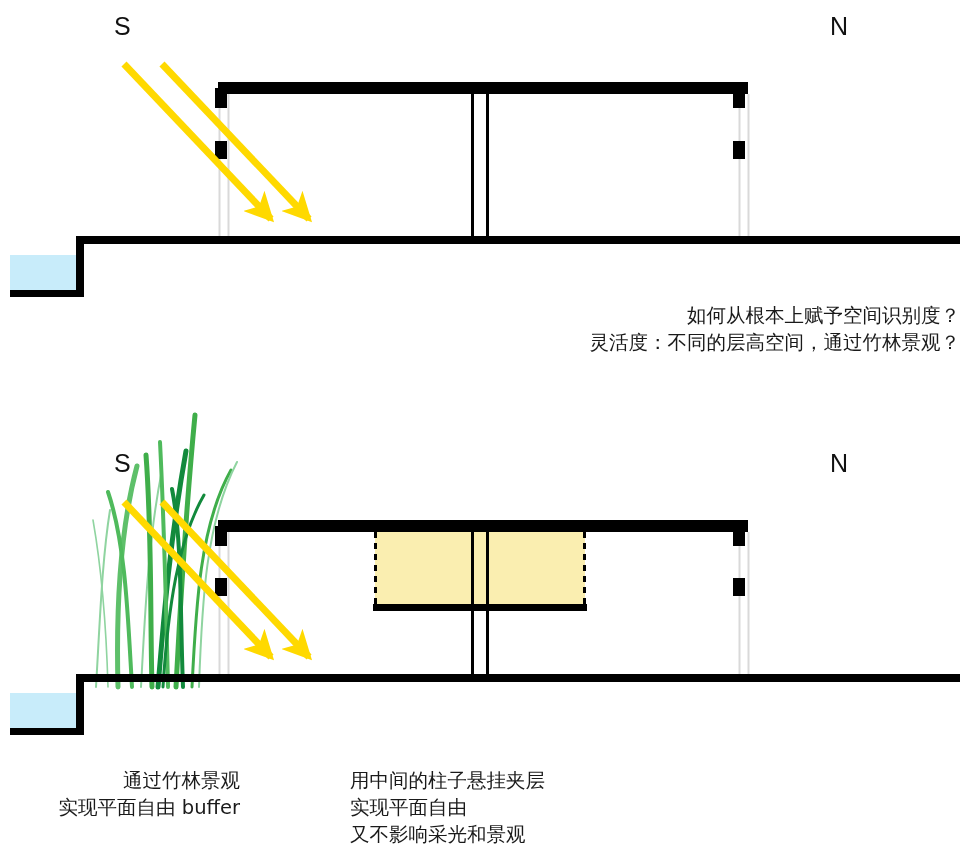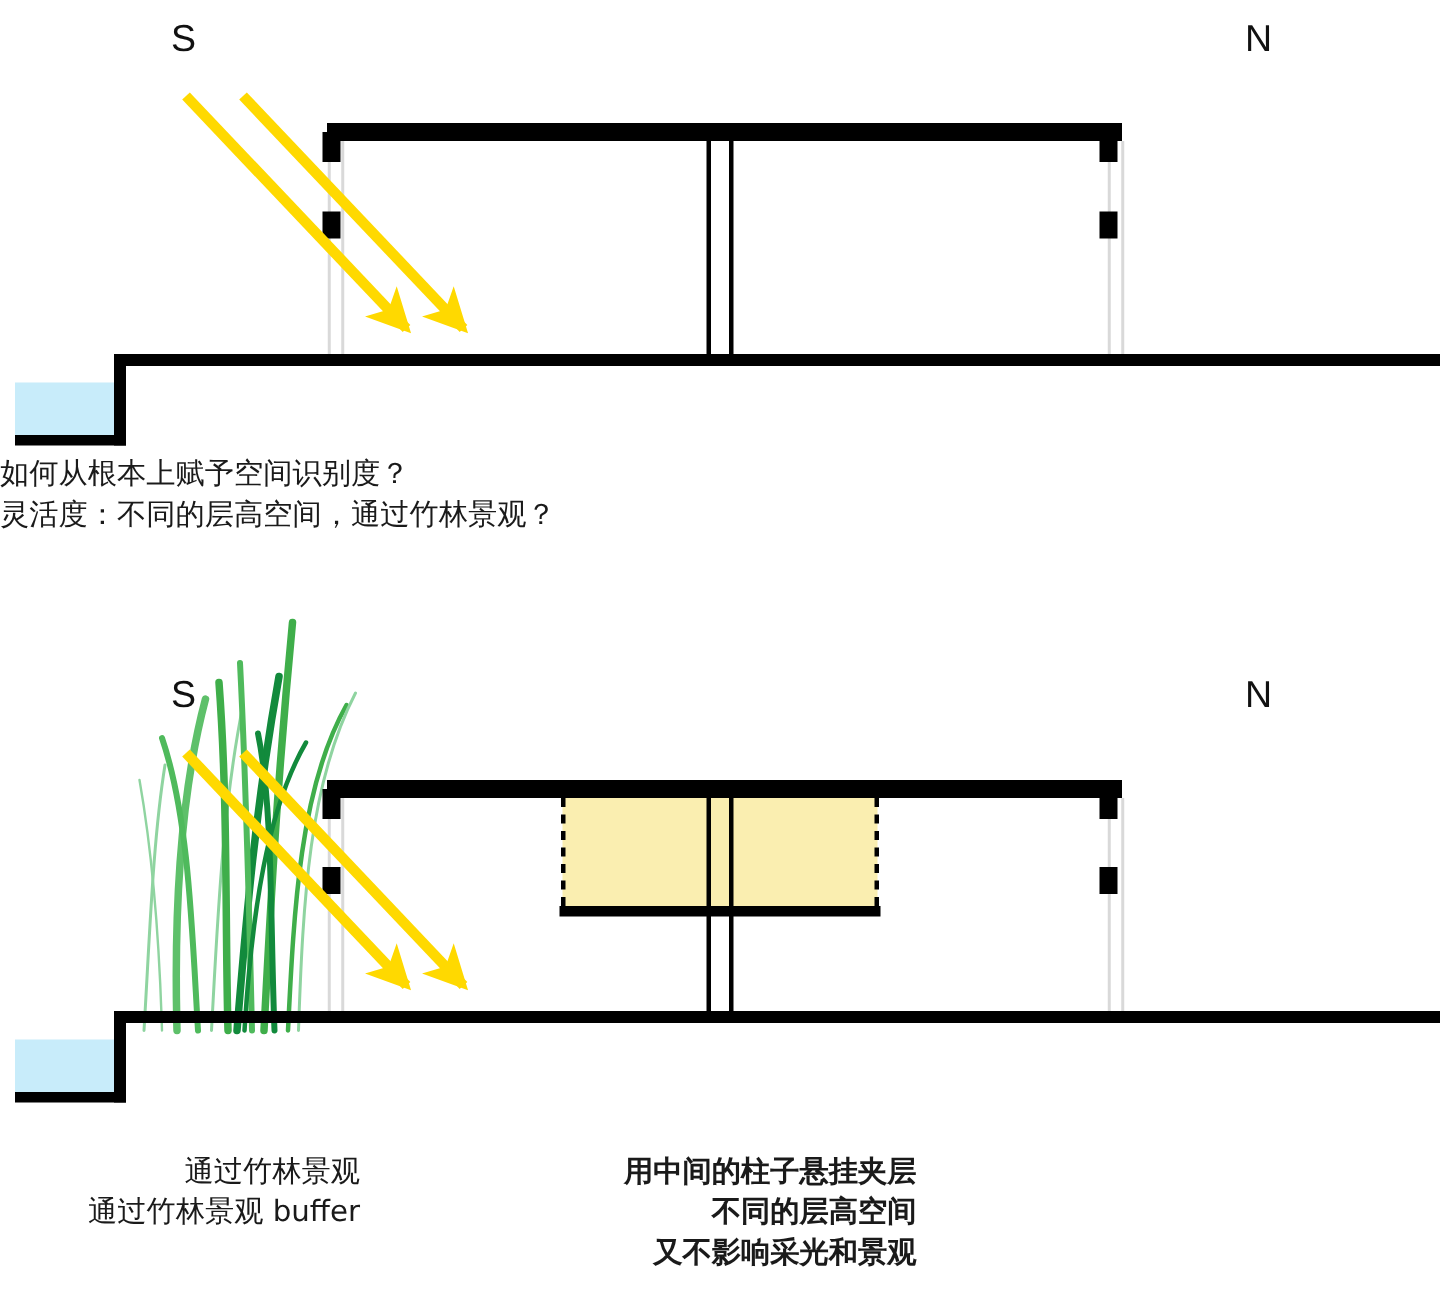--- a/index.html
+++ b/index.html
@@ -45,34 +45,33 @@
     line-height: 27px;
     color: #1a1a1a;
     white-space: nowrap;
     font-family: "DejaVu Sans", "Liberation Sans", sans-serif;
   }
   .text-block .tl { display: block; }
   #center-question {
     left: 0;
     top: 302px;
     width: 960px;
-    text-align: left;
+    text-align: right;
   }
   #caption-left {
     left: 0px;
     top: 767px;
     width: 240px;
     text-align: right;
   }
   #caption-right {
-    left: 366px;
+    left: 350px;
     top: 767px;
     width: 245px;
-    text-align: right;
-    font-weight: bold;
+    text-align: left;
   }
   #label-s-top   { left: 114px; top: 14px; }
   #label-n-top   { left: 830px; top: 14px; }
   #label-s-bot   { left: 114px; top: 451px; }
   #label-n-bot   { left: 830px; top: 451px; }
 </style>
 </head>
 <body>
 
 <div id="stage">
@@ -185,22 +184,22 @@
   <div class="compass-label" id="label-s-bot">S</div>
   <div class="compass-label" id="label-n-bot">N</div>
 
   <div class="text-block" id="center-question">
     <span class="tl">如何从根本上赋予空间识别度？</span>
     <span class="tl">灵活度：不同的层高空间，通过竹林景观？</span>
   </div>
 
   <div class="text-block" id="caption-left">
     <span class="tl">通过竹林景观</span>
-    <span class="tl">通过竹林景观 buffer</span>
+    <span class="tl">实现平面自由 buffer</span>
   </div>
 
   <div class="text-block" id="caption-right">
     <span class="tl">用中间的柱子悬挂夹层</span>
-    <span class="tl">不同的层高空间</span>
+    <span class="tl">实现平面自由</span>
     <span class="tl">又不影响采光和景观</span>
   </div>
 
 </div>
 
 </body></html>

